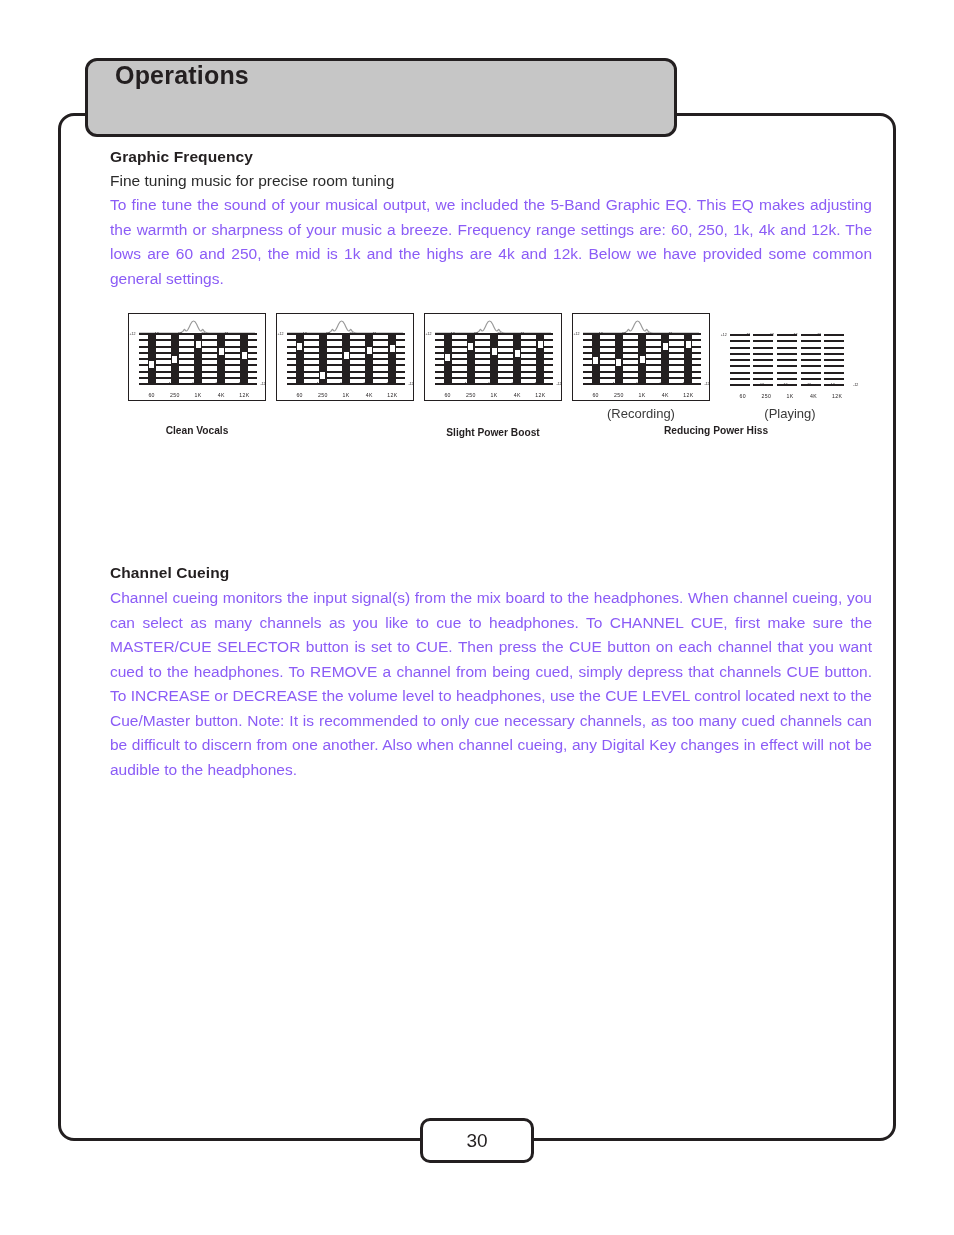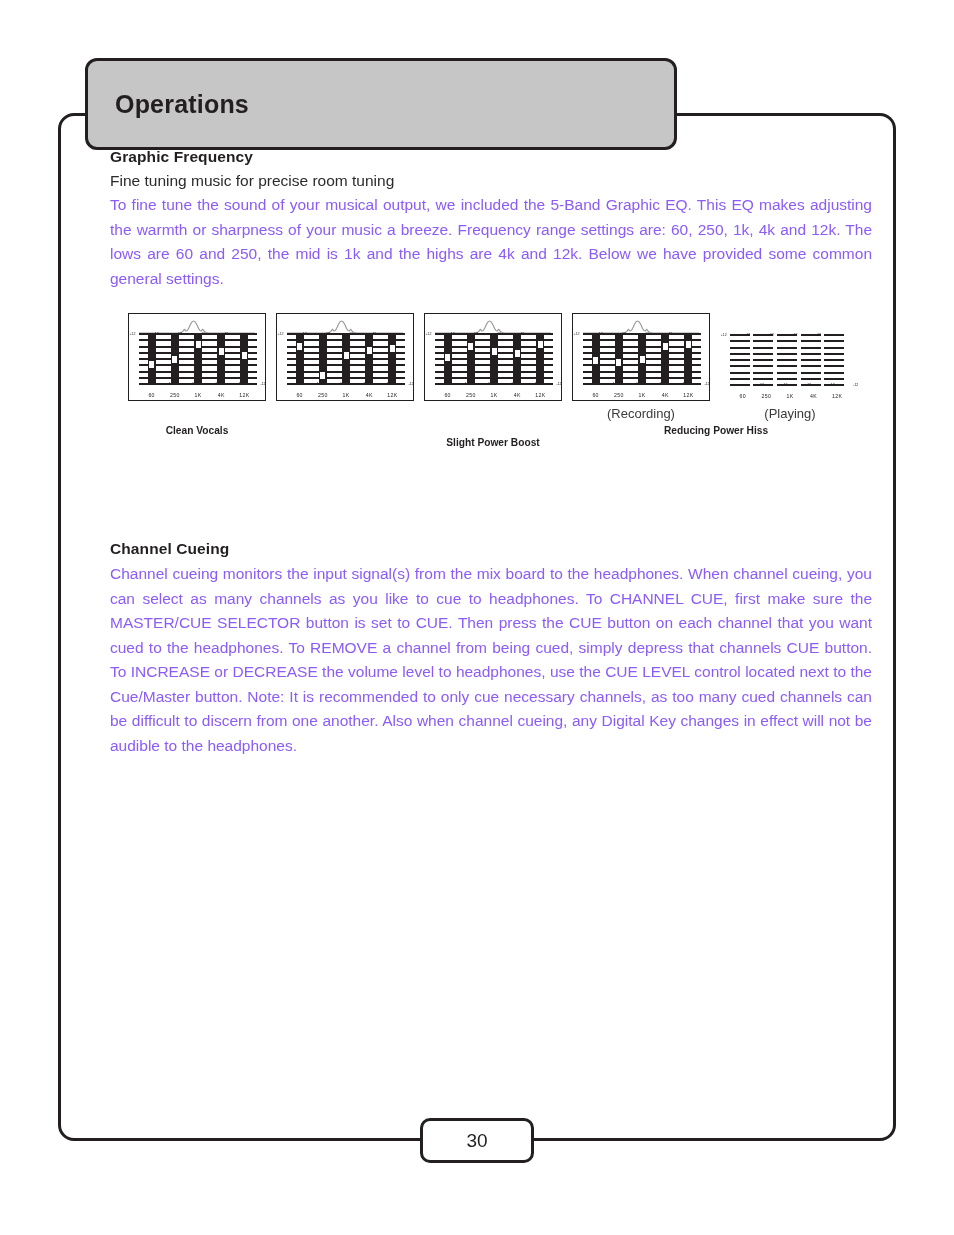--- a/index.html
+++ b/index.html
@@ -28,27 +28,27 @@
     position:absolute;
     left:85px;top:104px;
     width:592px;height:22px;
     background:#ffffff;
   }
 
   
   #header-tab{
     position:absolute;
     left:85px;top:58px;
-    width:592px;height:92px;
+    width:592px;height:79px;
     background:#c6c6c6;
     border:3px solid #231f20;
     border-radius:12px;
     box-sizing:border-box;
     display:flex;
-    align-items:center;
+    align-items:flex-start;
   }
   #header-tab .title{
     margin-left:27px;
     font-size:25px;
     font-weight:bold;
     letter-spacing:.2px;
     color:#231f20;
   }
 
   
@@ -714,21 +714,21 @@
             <div class="track">
               <div class="knob" style="top: 7.16667px;"></div>
             </div>
             <span class="lbl-plus">+12</span>
             <span class="lbl-minus">-12</span>
           </div>
           <div class="band-freq">12K</div>
         </div>
       </div>
     </div>
-    <div class="eq-cap" style="left: 302px; width: 162px; top: 122px;">Slight Power Boost</div>
+    <div class="eq-cap" style="left: 302px; width: 162px; top: 112px;">Slight Power Boost</div>
     <div class="eq-panel boxed" style="left: 462px; width: 138px;">
       <div class="eq-inner">
         <svg class="eq-curve" viewBox="0 0 120 22" preserveAspectRatio="none">
           <path d="M0 14 L40 14 C44 14 45 13 46 11 C47 9 47 12 48.5 12 C50 12 51 9 53 5 C55 1 57 1 59 5 C61 9 62 12 63.5 12 C65 12 65 9 66 11 C67 13 68 14 72 14 L120 14" fill="none" stroke="#9a9a9a" stroke-width="1.2"></path>
         </svg>
         <div class="band" style="left: 9.6px;">
           <div class="band-body">
             <div class="ticks">
               <i></i>
               <i></i>
@@ -981,20 +981,20 @@
             <span class="lbl-minus">-12</span>
           </div>
           <div class="band-freq">12K</div>
         </div>
       </div>
     </div>
     <div class="sub-cap" style="left: 610px; width: 140px; top: 93px;">(Playing)</div>
     <div class="eq-cap" style="left: 462px; width: 288px; top: 110px;">Reducing Power Hiss</div>
   </div>
 
-<div id="content2" style="position:absolute;left:110px;top:540px;width:762px;">
+<div id="content2" style="position:absolute;left:110px;top:564px;width:762px;">
   <h2 class="sec-head">Channel Cueing</h2>
   <p class="para">Channel cueing monitors the input signal(s) from the mix board to the headphones. When channel cueing, you can select as many channels as you like to cue to headphones. To CHANNEL CUE, first make sure the MASTER/CUE SELECTOR button is set to CUE. Then press the CUE button on each channel that you want cued to the headphones. To REMOVE a channel from being cued, simply depress that channels CUE button. To INCREASE or DECREASE the volume level to headphones, use the CUE LEVEL control located next to the Cue/Master button. Note: It is recommended to only cue necessary channels, as too many cued channels can be difficult to discern from one another. Also when channel cueing, any Digital Key changes in effect will not be audible to the headphones.</p>
 </div>
 
 <div id="page-num">
   <span>30</span>
 </div>
 
 </body></html>

